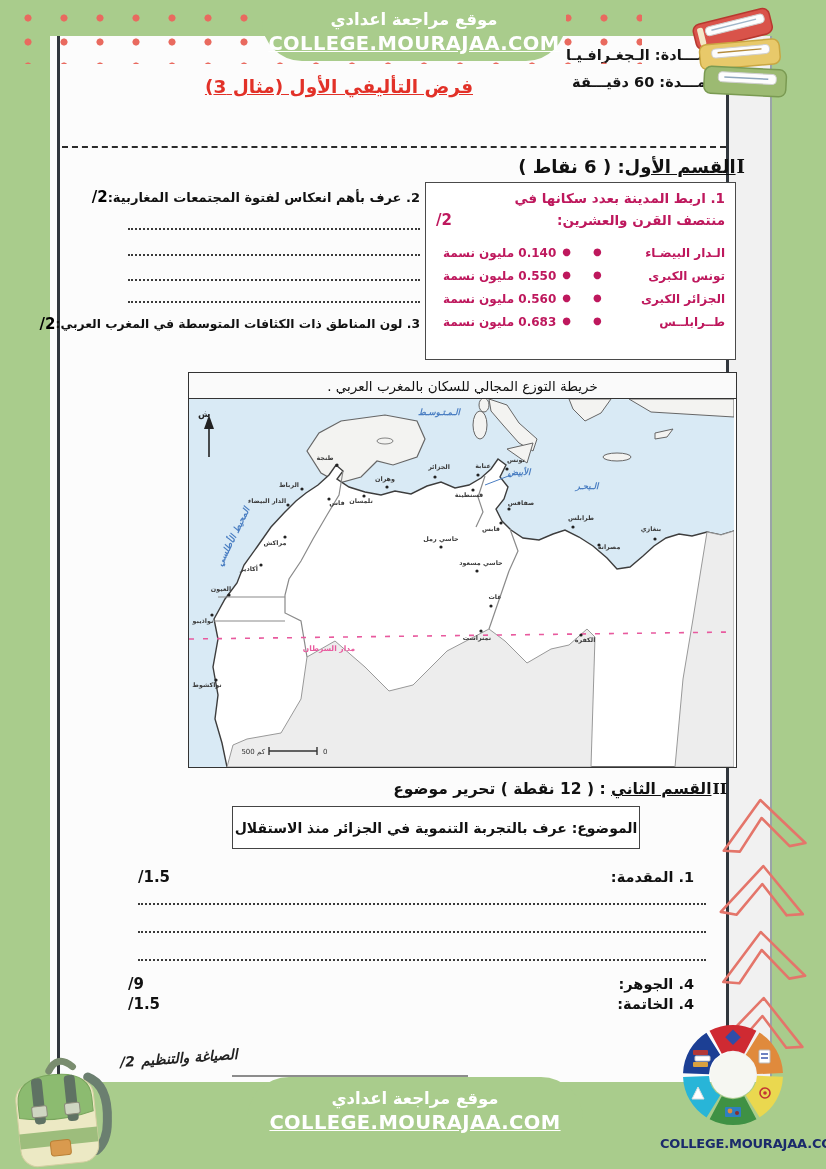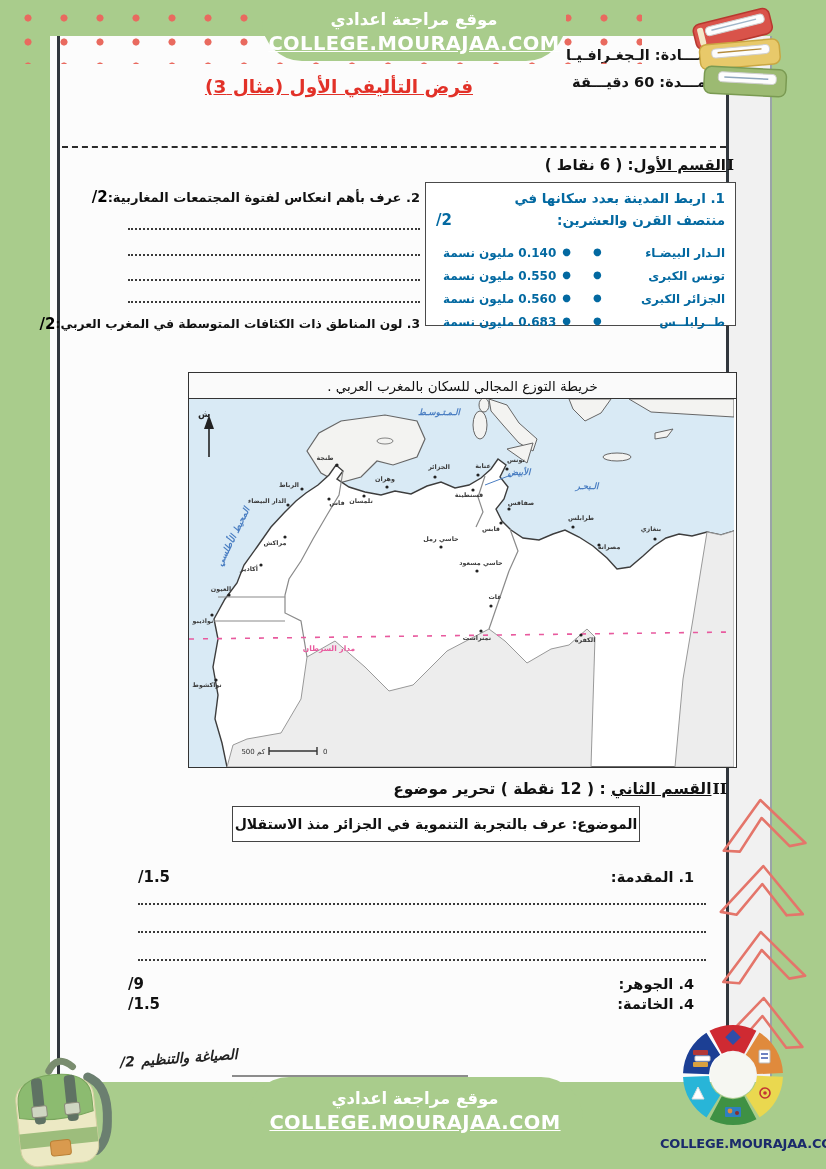--- a/index.html
+++ b/index.html
@@ -23,27 +23,27 @@
   .site-name{font-size:16.5px;font-weight:bold;line-height:1.25;}
   .site-url{font-size:19.5px;font-weight:bold;text-decoration:underline;letter-spacing:.4px;line-height:1.3;}
   
   .exam-info{right:99px;top:42px;width:210px;direction:rtl;text-align:right;color:#151515;z-index:2;}
   .exam-info div{font-size:14.5px;font-weight:bold;line-height:27px;white-space:nowrap;}
   .exam-title{left:238px;top:76px;width:235px;text-align:center;direction:rtl;color:#e23128;
               font-size:18.5px;font-weight:bold;text-decoration:underline;z-index:2;white-space:nowrap;}
   .sep{left:62px;top:146px;width:664px;border-top:2.5px dashed #2b2b2b;z-index:2;}
   
   .sec-head{direction:rtl;color:#111;font-weight:bold;z-index:2;white-space:nowrap;}
-  .sec1{right:92px;top:156px;font-size:15px;}
+  .sec1{right:81px;top:156px;font-size:18px;}
   .sec2{right:99px;top:779px;font-size:15.5px;}
   .sec-head .u{text-decoration:underline;}
   .sec-head .numeral{font-family:"DejaVu Serif",serif;margin-left:1px;}
   
-  .q1box{left:425px;top:182px;width:311px;height:144px;border:1.6px solid #4a4a4a;direction:rtl;
-         padding:7px 10px 0 10px;box-sizing:border-box;color:#0369a1;z-index:2;background:#fff;}
+  .q1box{left:425px;top:182px;width:311px;height:178px;border:1.6px solid #4a4a4a;direction:rtl;
+         padding:7px 10px 0 10px;box-sizing:border-box;color:#be185d;z-index:2;background:#fff;}
   .q1box .l1{font-size:13.5px;font-weight:bold;}
   .q1box .l2row{display:flex;direction:rtl;justify-content:space-between;align-items:center;margin-top:5px;}
   .q1box .l2{font-size:13.5px;font-weight:bold;}
   .pts{font-size:15px;font-weight:bold;direction:ltr;}
   .mrows{margin-top:12px;}
   .mrow{display:flex;direction:rtl;align-items:center;height:23px;font-size:12px;font-weight:bold;}
   .mcity{width:132px;display:flex;direction:rtl;justify-content:space-between;}
   .mval{display:flex;direction:rtl;gap:6px;margin-right:22px;}
   .blt{font-size:10px;}
   
@@ -54,21 +54,21 @@
   .dotline{border-bottom:2.3px dotted #3a3a3a;z-index:2;}
   .dl-q{left:128px;width:292px;}
   .dl-e{left:138px;width:568px;}
   
   .mapbox{left:188px;top:372px;width:549px;border:1.8px solid #333;box-sizing:border-box;background:#fff;z-index:2;}
   .maptitle{height:25px;border-bottom:1.8px solid #333;display:flex;align-items:center;justify-content:center;
             direction:rtl;font-size:13.5px;font-weight:normal;color:#111;background:#fafafa;}
   .city-label{font-size:6.4px;fill:#3a3a3a;text-anchor:middle;font-weight:600;}
   .sea-label{fill:#4a7ec2;font-weight:bold;font-style:italic;}
   
-  .topicbox{left:232px;top:806px;width:408px;height:36px;border:1.6px solid #444;box-sizing:border-box;
+  .topicbox{left:232px;top:806px;width:408px;height:43px;border:1.6px solid #444;box-sizing:border-box;
             display:flex;align-items:center;justify-content:center;direction:rtl;
             font-size:14px;font-weight:bold;color:#111;z-index:2;background:#fff;white-space:nowrap;}
   .partrow{display:flex;direction:rtl;justify-content:space-between;align-items:center;z-index:2;}
   .p1{left:138px;top:868px;width:556px;}
   .p2{left:128px;top:975px;width:566px;}
   .p3{left:128px;top:995px;width:566px;}
   .plabel{font-size:14.5px;font-weight:bold;color:#111;}
   .ppts{font-size:15px;font-weight:bold;color:#111;direction:ltr;}
   
   .note{left:120px;top:1050px;display:flex;direction:rtl;gap:6px;transform:rotate(-4deg);

